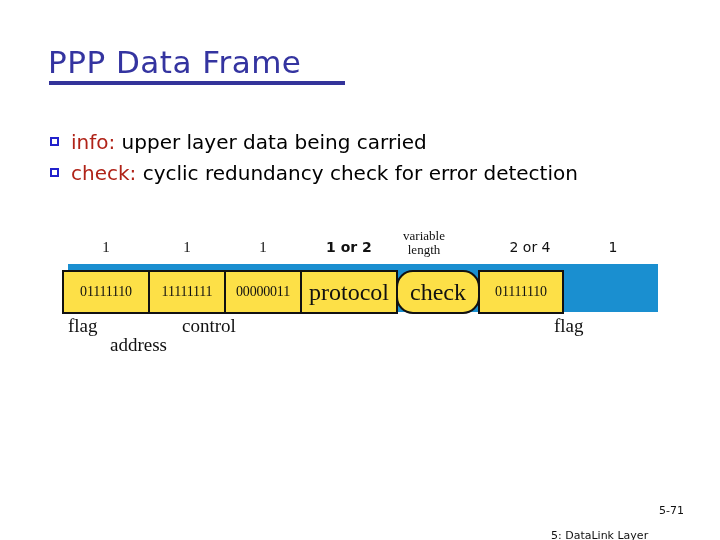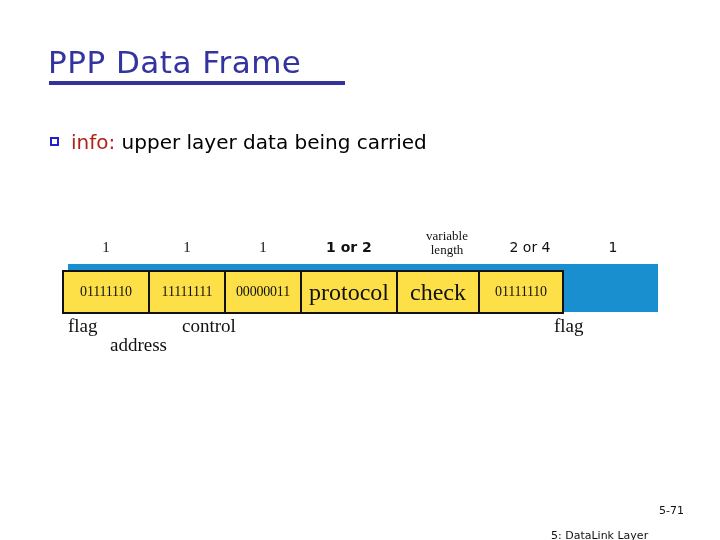--- a/index.html
+++ b/index.html
@@ -188,51 +188,55 @@
 <div id="slide-title">PPP Data Frame</div>
 <div id="title-rule"></div>
 
 <div id="bullet-list">
 
   <div class="bullet-row">
     <span class="bullet-marker"></span>
     <span class="bullet-text"><span class="kw">info:</span><span> upper layer data being carried</span></span>
   </div>
 
+  <div class="bullet-row">
+    <span class="bullet-marker"></span>
+    <span class="bullet-text"><span class="kw">check:</span><span>  cyclic redundancy check for error detection</span></span>
+  </div>
 
 </div>
 
 <div id="frame-diagram">
   <div id="size-row">
       <div class="size-label size-serif" style="left: 0px; width: 88px;">1</div>
       <div class="size-label size-serif" style="left: 86px; width: 78px;">1</div>
       <div class="size-label size-serif" style="left: 162px; width: 78px;">1</div>
       <div class="size-label size-sans" style="left: 238px; width: 98px; font-weight: bold;">1 or 2</div>
-      <div class="size-label size-two-line" style="left: 338px; width: 94px;">
+      <div class="size-label size-two-line" style="left: 315px; width: 94px;">
         <div>variable</div>
         <div>length</div>
       </div>
       <div class="size-label size-sans" style="left: 426px; width: 84px;">2 or 4</div>
       <div class="size-label size-sans" style="left: 508px; width: 86px;">1</div>
     </div>
   <div id="blue-accent"></div>
   <div id="box-row">
       <div class="fbox" style="width: 88px;">
         <span class="bits">01111110</span>
       </div>
       <div class="fbox" style="width: 78px;">
         <span class="bits">11111111</span>
       </div>
       <div class="fbox" style="width: 78px;">
         <span class="bits">00000011</span>
       </div>
       <div class="fbox" style="width: 98px;">
         <span class="word">protocol</span>
       </div>
-      <div class="fbox" style="width: 84px;">
+      <div class="fbox" style="width: 84px; border-radius: 17px;">
         <span class="word">check</span>
       </div>
       <div class="fbox" style="width: 86px;">
         <span class="bits">01111110</span>
       </div>
     </div>
   <div id="bottom-labels">
       <div class="blabel" style="left: 6px; top: 1px;">flag</div>
       <div class="blabel" style="left: 48px; top: 20px;">address</div>
       <div class="blabel" style="left: 120px; top: 1px;">control</div>

